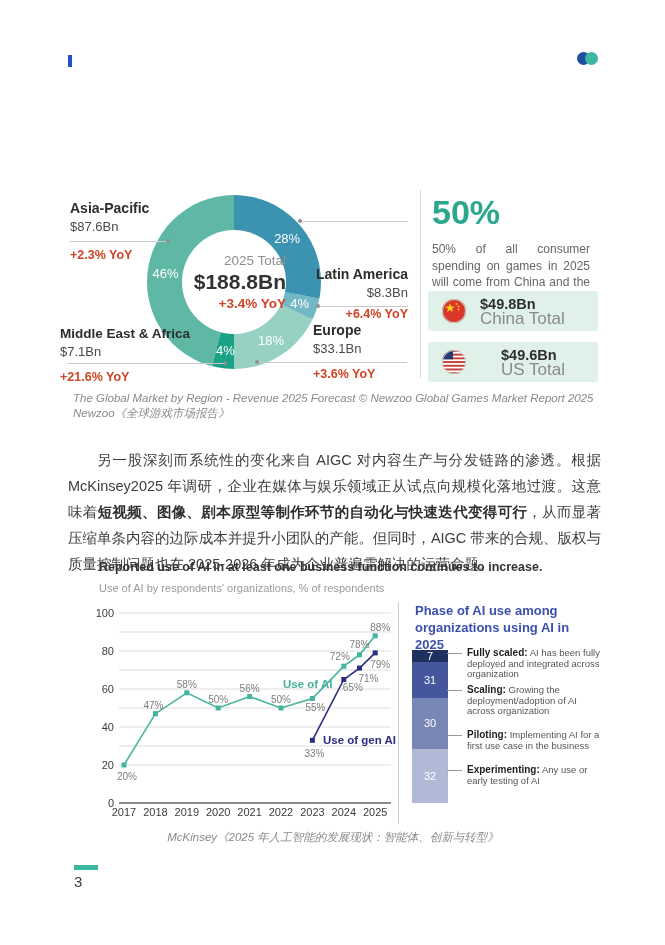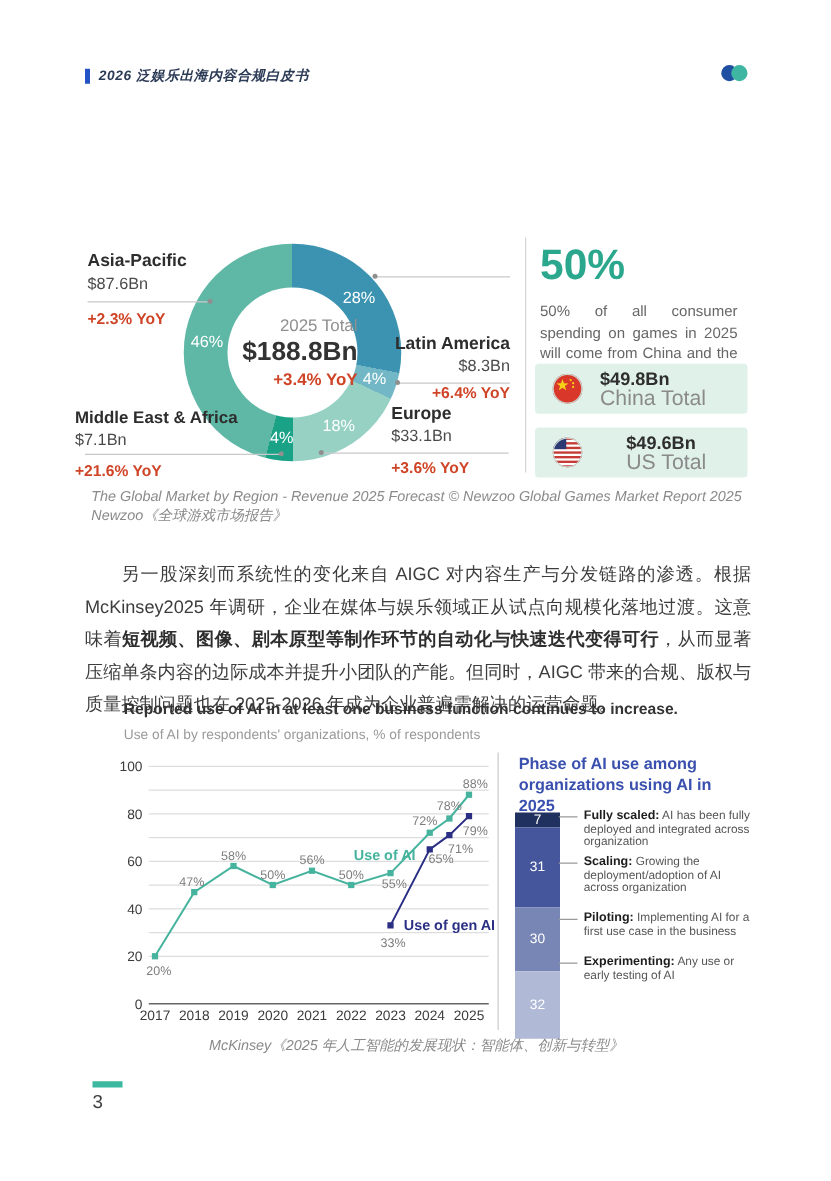--- a/index.html
+++ b/index.html
@@ -74,21 +74,20 @@
   
   .pg-bar{position:absolute;left:74px;top:865px;width:24px;height:5px;background:#3bb89f;}
   .pg-num{position:absolute;left:74px;top:873px;font-size:15px;color:#3d3d3d;}
 </style>
 </head>
 <body>
 
 <div id="page">
 
   <div class="hdr-bar"></div>
-  <div class="hdr-title">2026 泛娱乐出海内容合规白皮书</div>
   <div class="logo">
     <span class="c1"></span>
     <span class="c2"></span>
   </div>
 
 
   <div class="donut-ring" style="background: conic-gradient(rgb(59, 147, 177) 0deg, rgb(59, 147, 177) 100.8deg, rgb(114, 183, 197) 100.8deg, rgb(114, 183, 197) 115.2deg, rgb(150, 209, 196) 115.2deg, rgb(150, 209, 196) 180deg, rgb(26, 162, 135) 180deg, rgb(26, 162, 135) 194.4deg, rgb(95, 183, 166) 194.4deg, rgb(95, 183, 166) 360deg);"></div>
   <div class="donut-hole">
     <div class="t1">2025 Total</div>
     <div class="t2">$188.8Bn</div>
@@ -240,21 +239,21 @@
       <rect x="277.7" y="50.400000000000006" width="5" height="5" fill="#2b2f84"></rect>
       <text x="285.2" y="67.9" text-anchor="middle" font-size="10" fill="#7d7d7d">79%</text>
       <text x="188" y="88" text-anchor="start" font-size="11.5" fill="#45b39d" font-weight="bold">Use of AI</text>
       <text x="228" y="144" text-anchor="start" font-size="11.5" fill="#2b2f84" font-weight="bold">Use of gen AI</text>
     </svg>
 
   <div class="vdiv2"></div>
   <div class="phase-title">Phase of AI use among organizations using AI in 2025</div>
   <div id="phase-bar">
       <div class="phase-seg" style="height: 11.9px; background: rgb(32, 48, 95);">7</div>
-      <div class="phase-seg" style="height: 64px; background: rgb(69, 86, 157);">31</div>
+      <div class="phase-seg" style="height: 36px; background: rgb(69, 86, 157);">31</div>
       <div class="phase-seg" style="height: 51px; background: rgb(120, 134, 182);">30</div>
       <div class="phase-seg" style="height: 54.4px; background: rgb(176, 185, 214);">32</div>
     </div>
 
   <div class="phase-item" id="ph-0"><span class="term">Fully scaled:</span><span> AI has been fully deployed and integrated across organization</span></div>
   <div class="phase-item" id="ph-1"><span class="term">Scaling:</span><span> Growing the deployment/adoption of AI across organization</span></div>
   <div class="phase-item" id="ph-2"><span class="term">Piloting:</span><span> Implementing AI for a first use case in the business</span></div>
   <div class="phase-item" id="ph-3"><span class="term">Experimenting:</span><span> Any use or early testing of AI</span></div>
 
   <div class="caption" id="cap2">McKinsey《2025 年人工智能的发展现状：智能体、创新与转型》</div>

